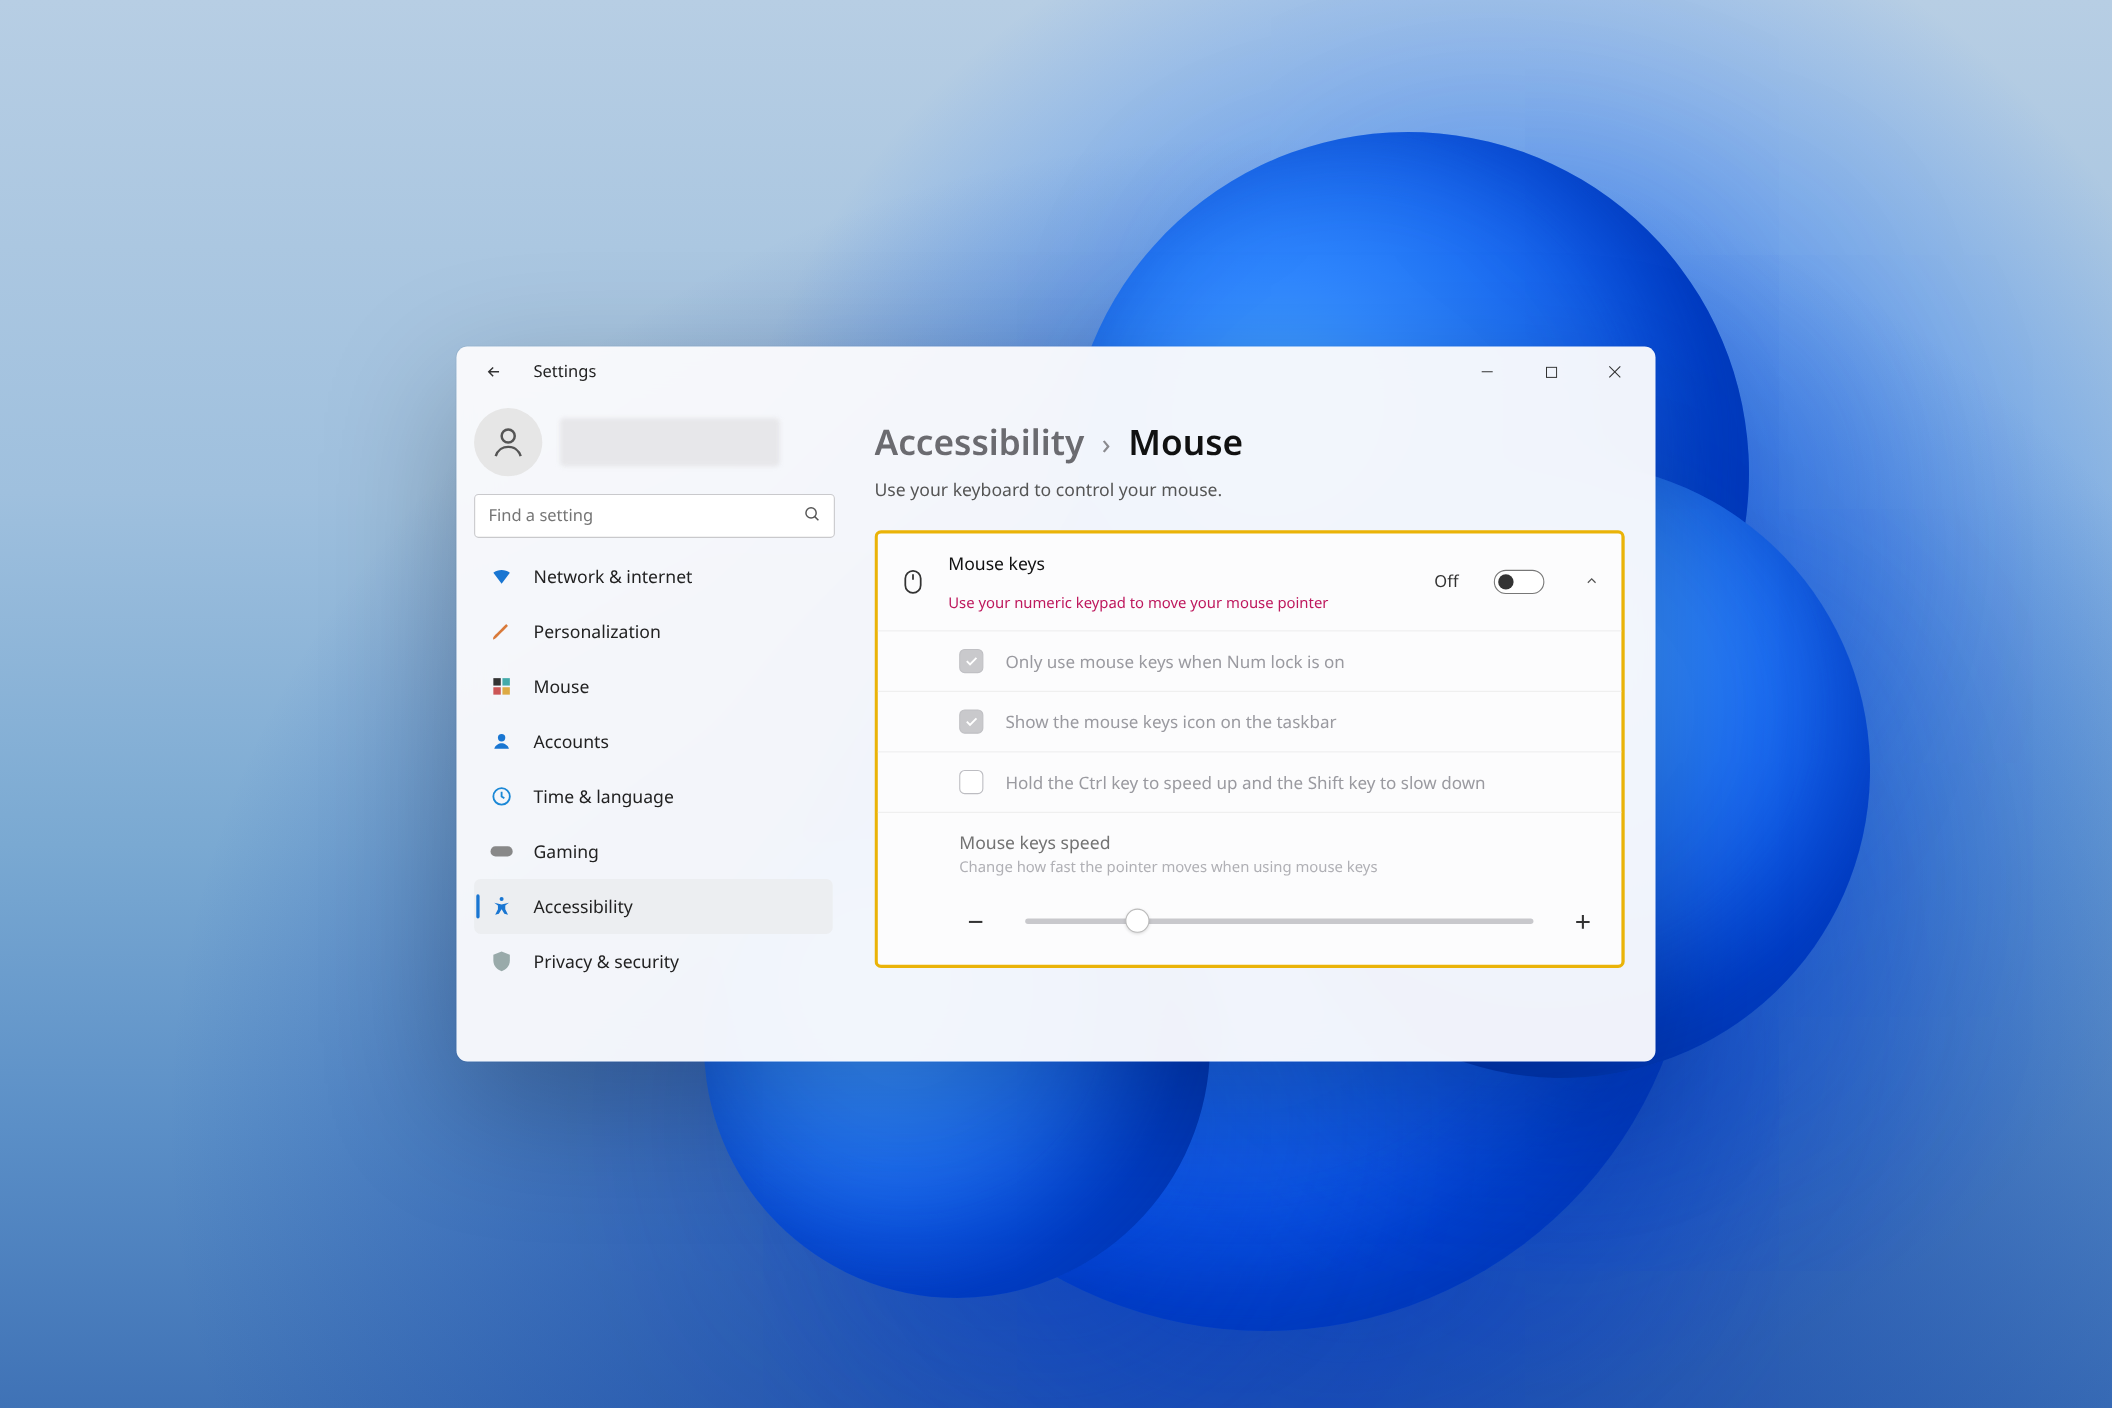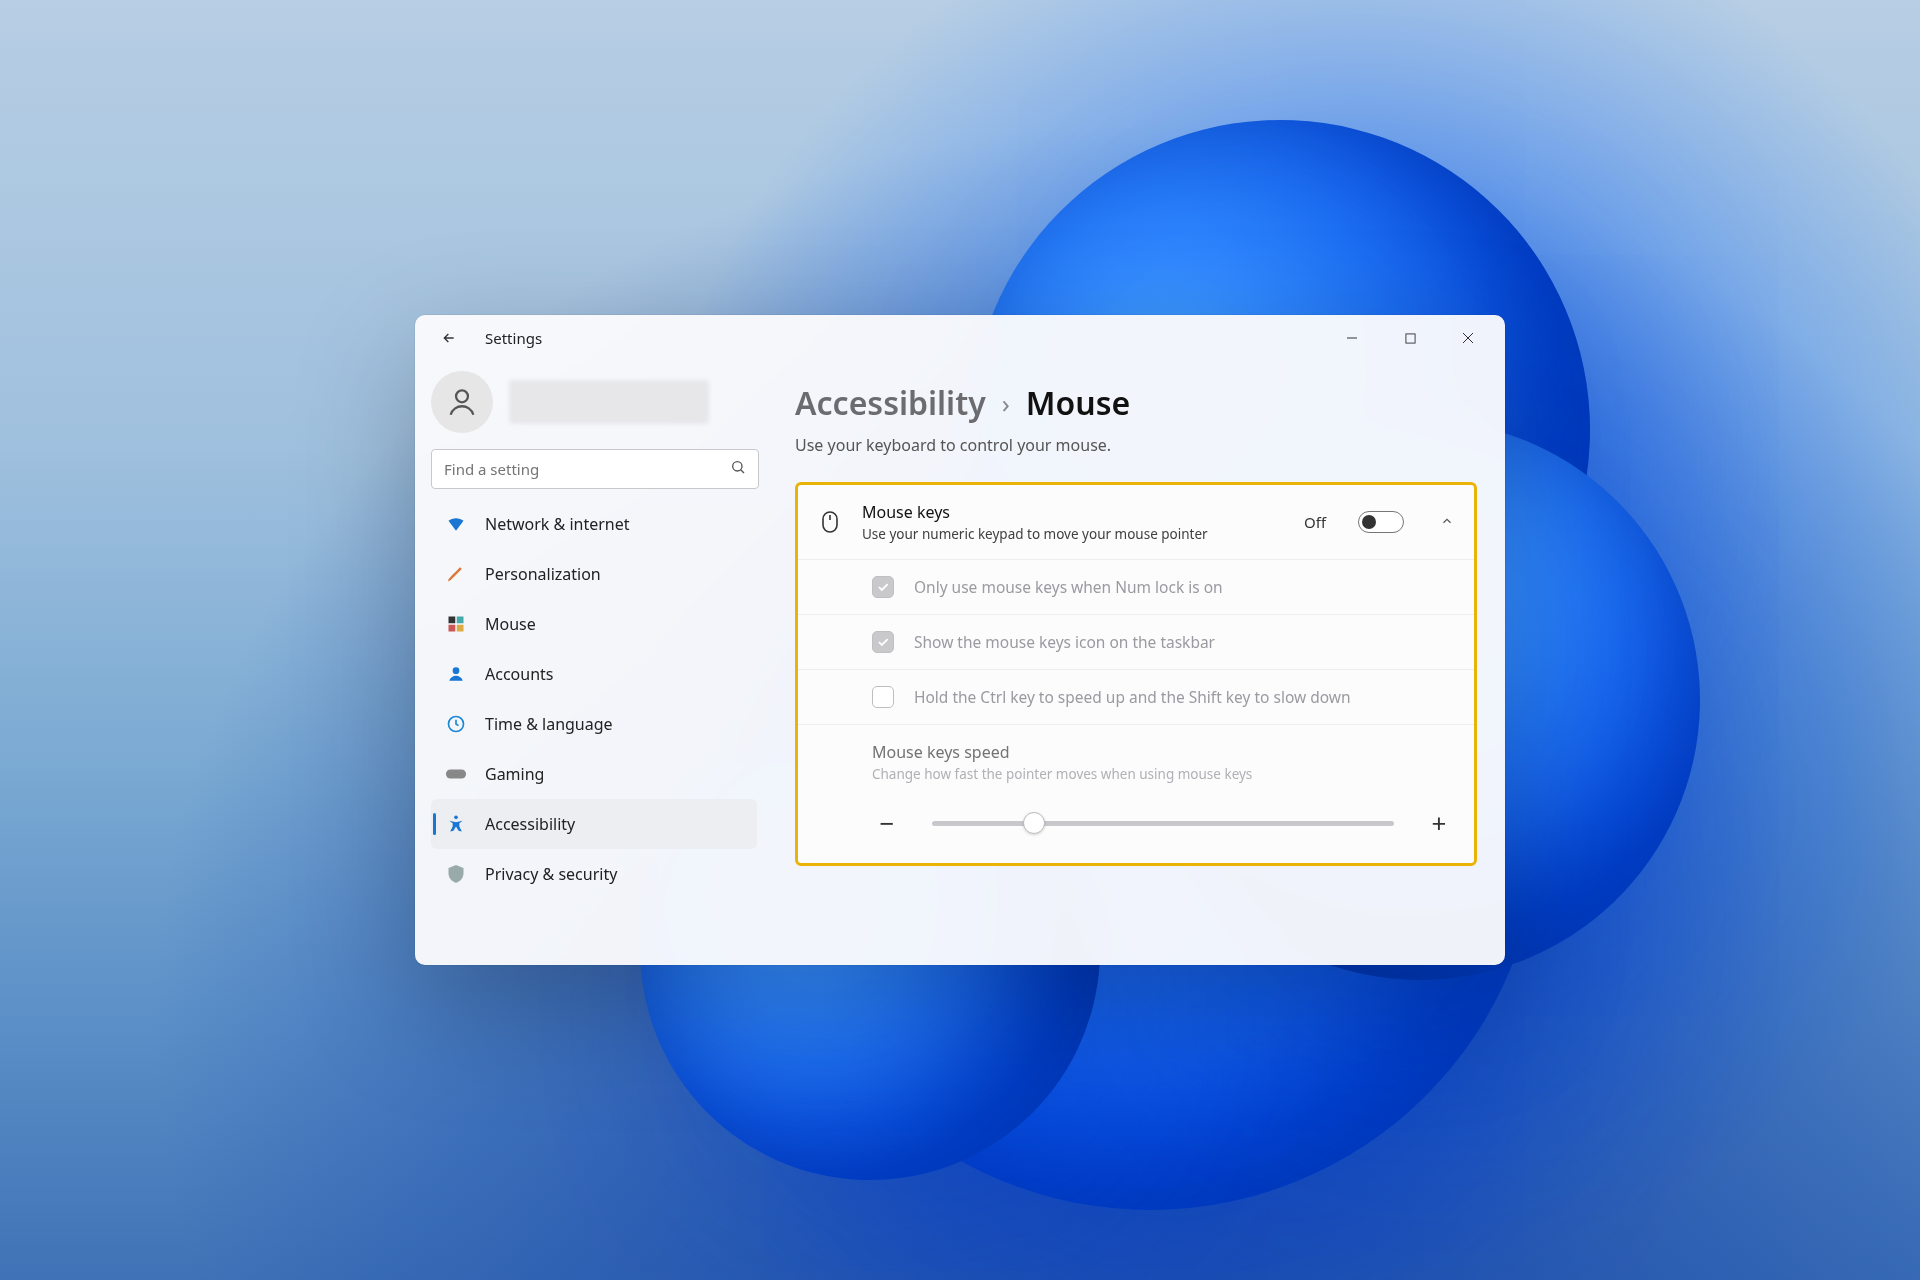--- a/index.html
+++ b/index.html
@@ -95,21 +95,21 @@
   .subtitle { font-size:16px; color:#555; margin-bottom:26px; }
 
   .card {
     border:3px solid #eab308; border-radius:6px; background:#fcfcfd;
   }
   .row { display:flex; align-items:center; padding:16px 20px; gap:20px; border-top:1px solid #eee; }
   .row:first-child{ border-top:none; }
   .row .lead-ico { width:24px; color:#333; display:flex; justify-content:center; }
   .row .txt { flex:1; }
   .row .ttl { font-size:16px; color:#111; }
-  .row .sub { font-size:13.5px; color:#404040; margin-top:2px; }
+  .row .sub { font-size:13.5px; color:#be185d; margin-top:16px; }
   .row.dim .ttl, .row.dim .sub, .row.dim label { color:#9a9aa0; }
 
   .toggle-label{ font-size:15px; color:#333; margin-right:12px;}
   .toggle {
     width:46px;height:22px;border-radius:12px;border:1px solid #777;background:#fff;
     position:relative; cursor:pointer;
   }
   .toggle::after{ content:""; position:absolute; width:14px;height:14px;border-radius:50%;
     background:#333; left:3px; top:3px; }
   .expand { margin-left:16px; color:#555; cursor:pointer; }

